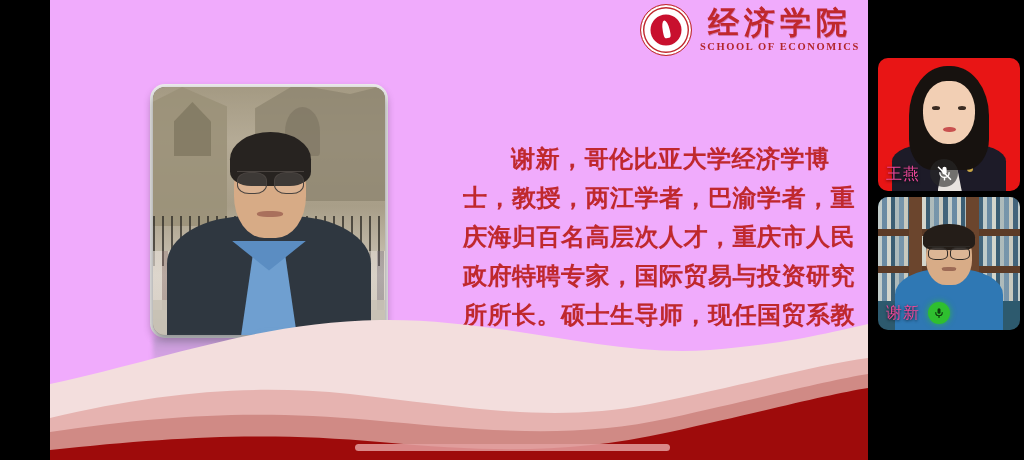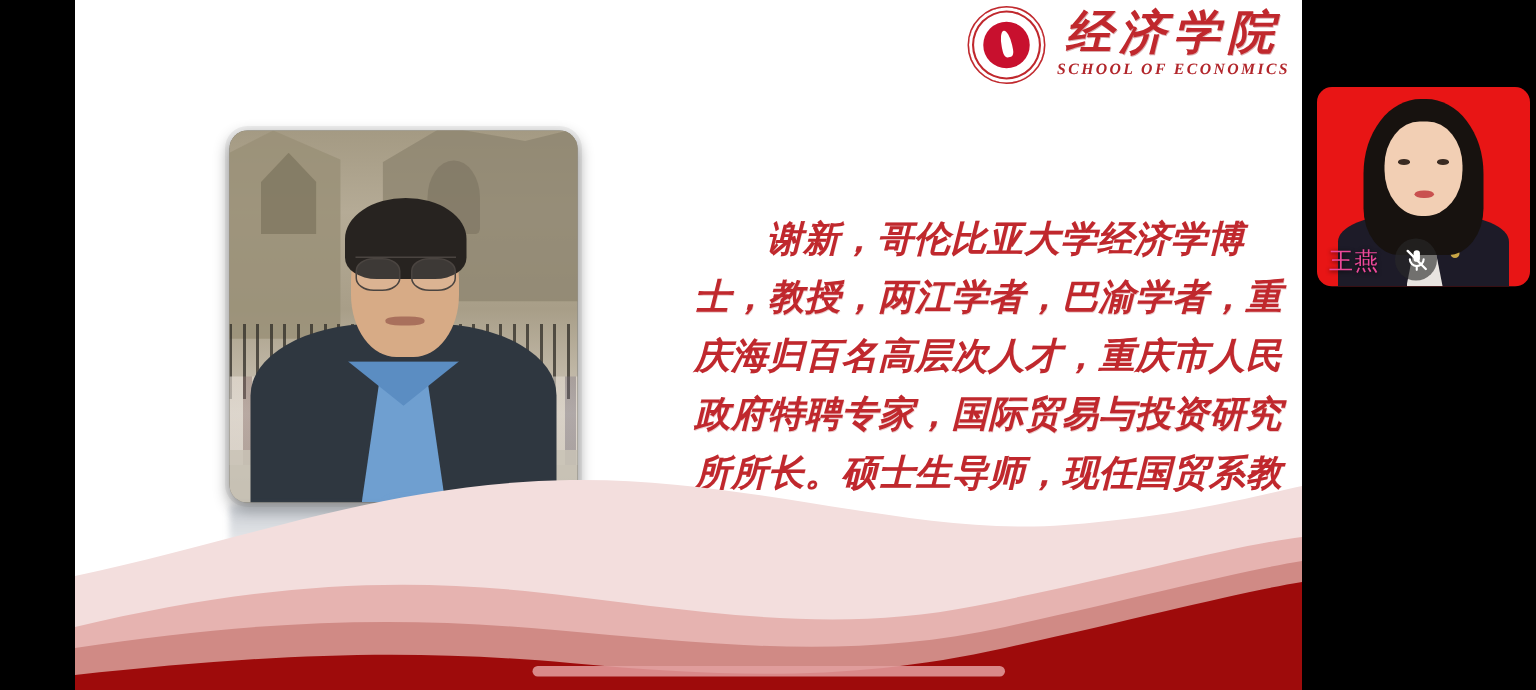--- a/index.html
+++ b/index.html
@@ -3,21 +3,21 @@
 <meta charset="utf-8">
 <style>
   html,body{margin:0;padding:0;background:#000;}
   body{width:1024px;height:460px;overflow:hidden;
        font-family:"Liberation Sans","DejaVu Sans",sans-serif;}
 
   .screen{position:relative;width:1024px;height:460px;background:#000;overflow:hidden;}
 
   
   .slide{position:absolute;left:50px;top:0;width:818px;height:460px;
-         background:#ffffff;overflow:hidden;font-style:italic;}
+         background:#f0abfc;overflow:hidden;}
 
   
   .logo{position:absolute;right:8px;top:4px;display:flex;align-items:center;gap:8px;}
   .emblem{width:50px;height:50px;border-radius:50%;position:relative;flex:0 0 auto;
           background:radial-gradient(circle at 50% 50%,#ffffff 0 31%,#c8102e 31% 62%,#ffffff 62% 76%,#d8module 0);
           background:#fff;border:1.2px solid #c0282d;
           box-shadow:inset 0 0 0 2px #fff, inset 0 0 0 3.4px #c0282d;}
   .emblem:before{content:"";position:absolute;left:50%;top:50%;transform:translate(-50%,-50%);
           width:31px;height:31px;border-radius:50%;background:#c8102e;}
   .emblem:after{content:"";position:absolute;left:50%;top:50%;
@@ -223,15 +223,37 @@
       <div class="mic-mute">
         <svg viewBox="0 0 24 24" fill="none" stroke="#ffffff" stroke-width="2" stroke-linecap="round">
           <rect x="9" y="2.5" width="6" height="11" rx="3" fill="#ffffff" stroke="none"></rect>
           <path d="M5.5 11a6.5 6.5 0 0 0 13 0"></path>
           <path d="M12 17.5v3.5"></path>
           <path d="M3.5 3.2 L20.5 20.2" stroke-width="2.2"></path>
         </svg>
       </div>
     </div>
 
+    <div class="tile">
+      <div class="t2-bg"></div>
+      <div class="t2-shelf"></div>
+      <div class="t2-band" style="top:24%"></div>
+      <div class="t2-band" style="top:52%"></div>
+      <div class="t2-col" style="left:22%"></div>
+      <div class="t2-col" style="left:62%"></div>
+      <div class="t2-body"></div>
+        <div class="t2-neck"></div>
+      <div class="t2-head"></div>
+        <div class="t2-hair"></div>
+      <div class="t2-gl"></div>
+        <div class="t2-mouth"></div>
+      <div class="name">谢新</div>
+      <div class="mic-on">
+        <svg viewBox="0 0 24 24" fill="none" stroke="#0d3d0d" stroke-width="2.4" stroke-linecap="round">
+          <rect x="9" y="2.5" width="6" height="11" rx="3" fill="#0d3d0d" stroke="none"></rect>
+          <path d="M5.5 11a6.5 6.5 0 0 0 13 0"></path>
+          <path d="M12 17.5v3.5"></path>
+        </svg>
+      </div>
+    </div>
 
   </div>
 </div>
 
 </body></html>

